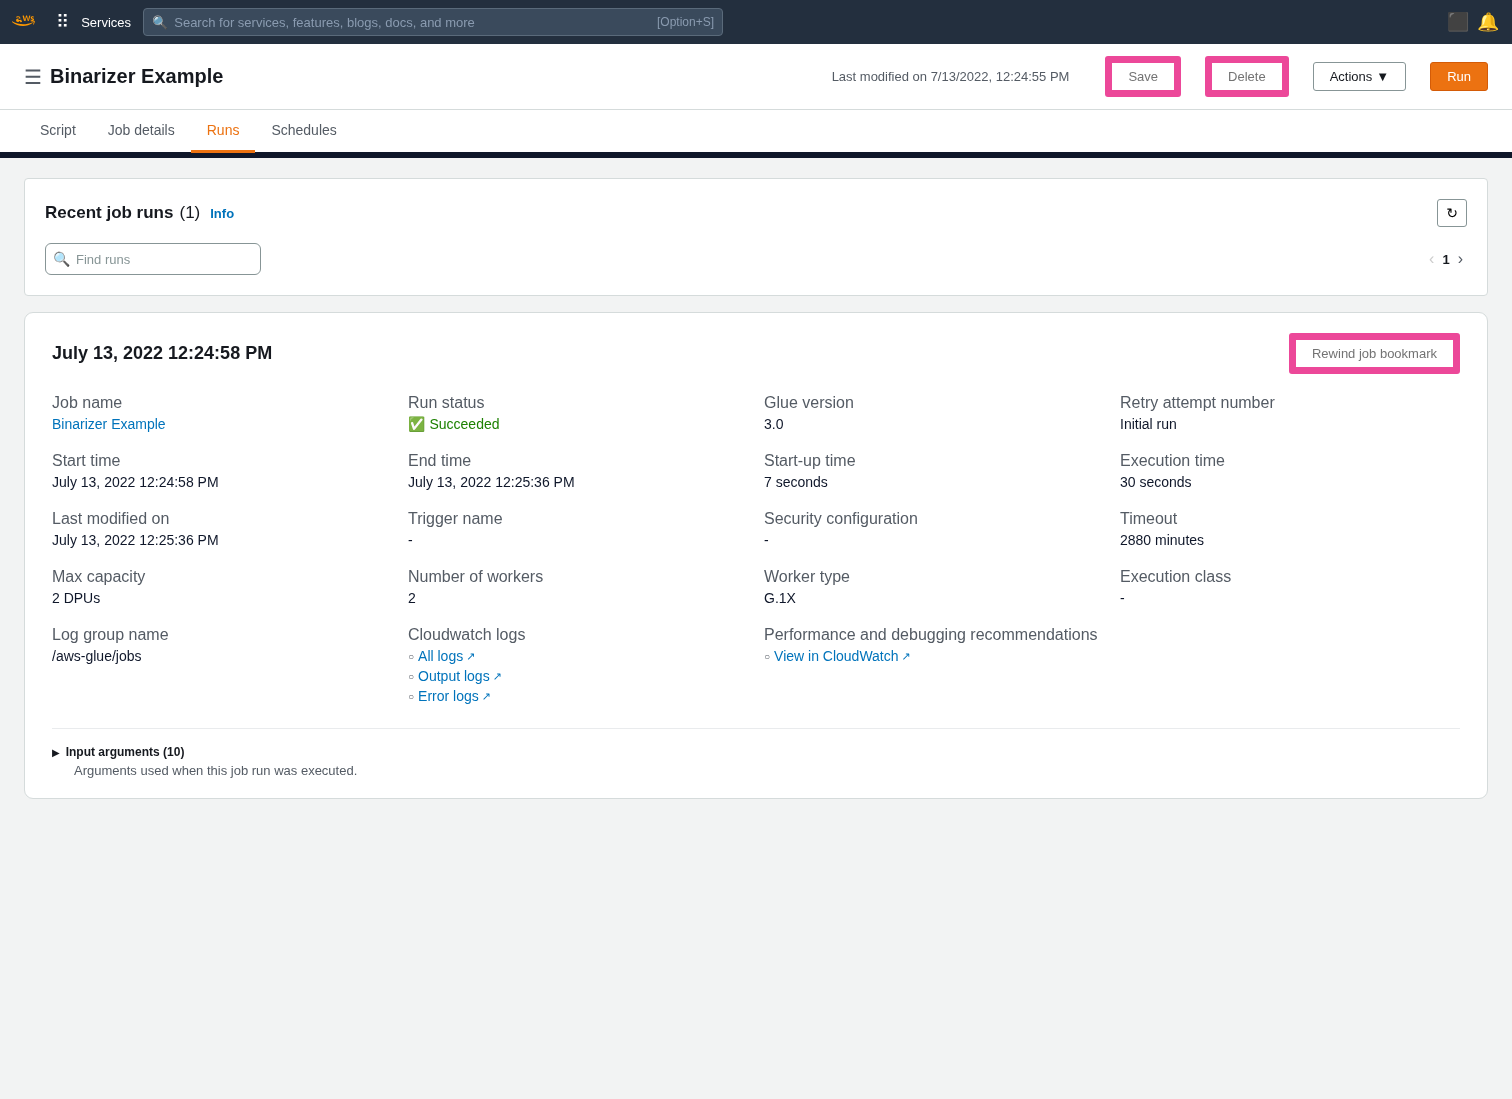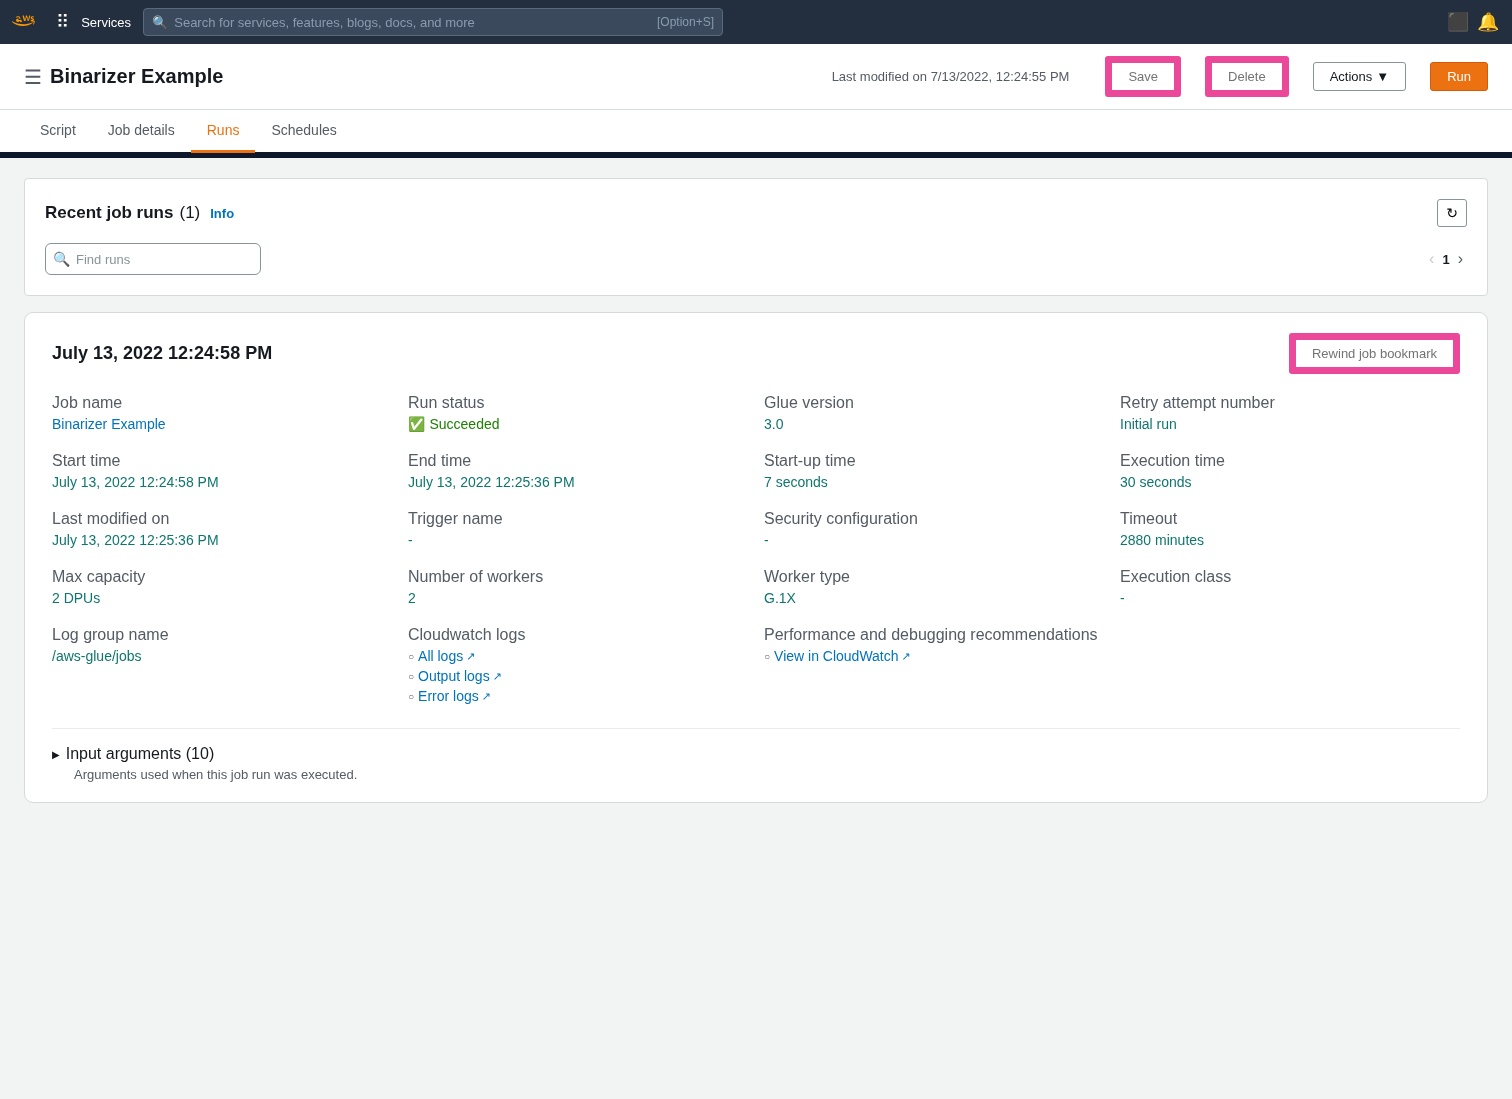--- a/index.html
+++ b/index.html
@@ -220,21 +220,21 @@
     }
 
     .detail-item { }
     .detail-label {
       font-size: 16px;
       color: #545b64;
       margin-bottom: 4px;
     }
     .detail-value {
       font-size: 14px;
-      color: #0f766e;
+      color: #0f172a;
       font-weight: 500;
     }
     .detail-value.link { color: #0073bb; cursor: pointer; }
     .detail-value.success {
       color: #1d8102;
       display: flex;
       align-items: center;
       gap: 4px;
     }
 
@@ -270,21 +270,21 @@
       padding-top: 16px;
       border-top: 1px solid #e9ebed;
     }
     .input-args-header {
       display: flex;
       align-items: center;
       gap: 6px;
       cursor: pointer;
     }
     .triangle-icon { font-size: 10px; color: #16191f; }
-    .input-args-title { font-size: 16px; font-weight: normal; }
+    .input-args-title { font-size: 12px; font-weight: bold; }
     .input-args-desc { font-size: 13px; color: #545b64; margin-top: 4px; margin-left: 22px; }
   </style>
 </head>
 <body>
 
 <nav class="top-nav">
   <div class="aws-logo">
     <svg width="32" height="20" viewBox="0 0 32 20" fill="none">
       <path d="M9.2 7.4c0 .4.1.7.2 1 .1.2.3.5.5.7.1.1.1.2.1.3 0 .1-.1.2-.2.3l-.7.5c-.1.1-.2.1-.3.1-.1 0-.2 0-.3-.1-.2-.2-.3-.4-.5-.6-.1-.2-.3-.5-.4-.8C7 9.7 6.5 10 5.8 10c-.5 0-.9-.1-1.2-.4-.3-.3-.5-.7-.5-1.2 0-.5.2-1 .5-1.3.4-.3.9-.5 1.5-.5.2 0 .4 0 .6.1.2 0 .4.1.7.2V6.4c0-.4-.1-.7-.3-.9-.2-.2-.5-.3-.9-.3-.2 0-.4 0-.6.1-.2.1-.4.2-.6.3-.1 0-.2.1-.2.1H4.5c-.1 0-.2-.1-.2-.2v-.4c0-.1 0-.2.1-.3.1-.1.2-.1.3-.2.2-.1.4-.2.7-.3.3-.1.6-.1.9-.1.7 0 1.2.2 1.5.5.4.3.5.8.5 1.5v2zm-1.9.7c.2 0 .4 0 .6-.1.2-.1.3-.2.4-.4.1-.1.1-.3.1-.5v-.2c-.2-.1-.3-.1-.5-.2-.2 0-.4-.1-.5-.1-.3 0-.6.1-.7.2-.2.2-.3.4-.3.6 0 .2.1.4.2.5.1.2.3.2.7.2zm5 .7c-.1 0-.2 0-.3-.1 0 0-.1-.1-.1-.3L10.6 4c0-.1 0-.2.1-.3.1 0 .2-.1.3-.1h.6c.1 0 .2 0 .3.1.1.1.1.1.1.3l1 4 .9-4c0-.1.1-.2.1-.3.1 0 .2-.1.3-.1h.5c.1 0 .2 0 .3.1.1.1.1.1.1.3l.9 4.1 1-4.1c0-.1.1-.2.1-.3.1 0 .2-.1.3-.1h.5c.1 0 .2 0 .3.1 0 .1.1.2 0 .3l-1.4 4.5c0 .1-.1.2-.1.3-.1 0-.2.1-.3.1h-.5c-.1 0-.2 0-.3-.1-.1-.1-.1-.2-.1-.3L14.5 5l-.9 3.7c0 .1-.1.2-.1.3-.1 0-.2.1-.3.1h-.5zm8.1.2c-.3 0-.7-.1-1-.2-.3-.1-.6-.3-.7-.4-.1-.1-.1-.2-.1-.3v-.4c0-.2.1-.2.2-.2.1 0 .1 0 .2.1.3.2.6.3.9.3.5 0 .7-.1.7-.4 0-.1 0-.2-.1-.3-.1-.1-.3-.2-.6-.3-.4-.1-.7-.3-.9-.5-.2-.2-.3-.5-.3-.8 0-.3.1-.5.2-.7.2-.2.4-.4.6-.5.3-.1.6-.2.9-.2.2 0 .3 0 .5.1.2 0 .3.1.5.2.1.1.2.1.3.2.1.1.1.2.1.3v.4c0 .2-.1.2-.2.2-.1 0-.1 0-.2-.1-.2-.2-.5-.3-.8-.3-.2 0-.3 0-.4.1-.1.1-.2.2-.2.3 0 .1.1.2.1.3.1.1.3.2.7.3.4.1.7.3.9.5.2.2.3.5.3.8 0 .3-.1.5-.2.7-.1.2-.3.4-.6.5-.3.1-.5.2-.8.2z" fill="#FF9900"></path>
       <path d="M20.6 11c-2.6 1.9-6.3 2.9-9.5 2.9-4.5 0-8.5-1.7-11.6-4.4-.2-.2 0-.5.3-.3 3.3 1.9 7.4 3 11.6 3 2.8 0 5.9-.6 8.8-1.8.4-.2.8.3.4.6z" fill="#FF9900"></path>

